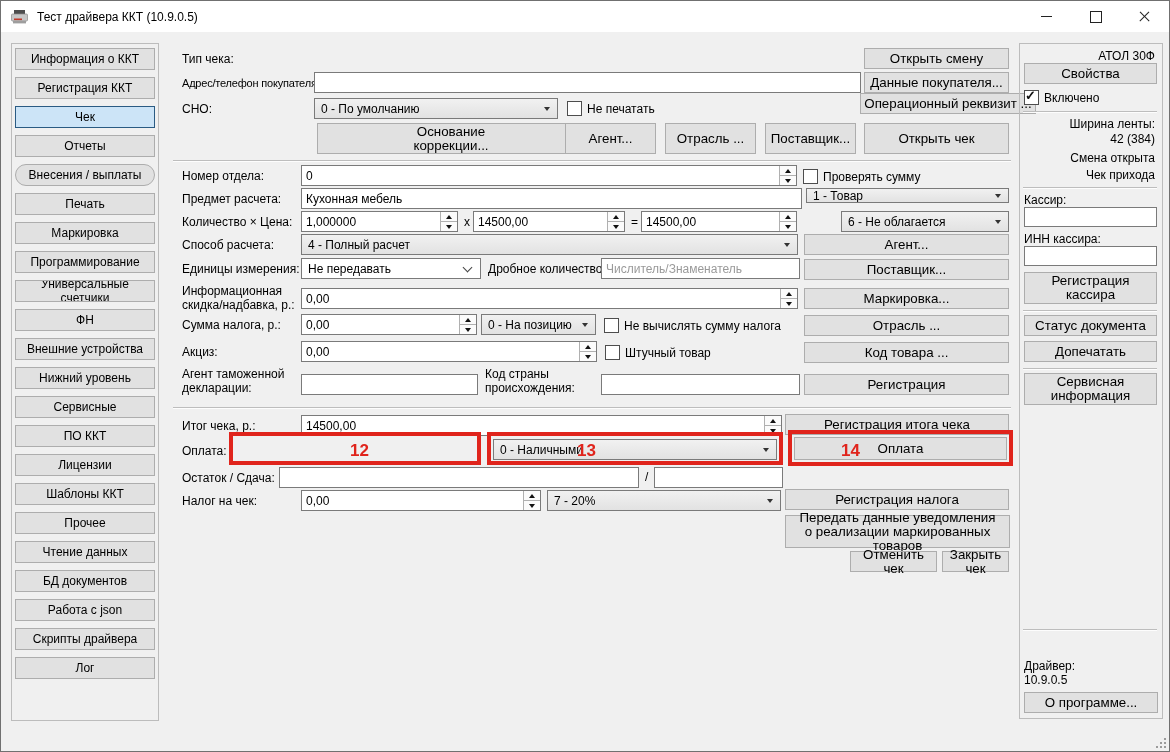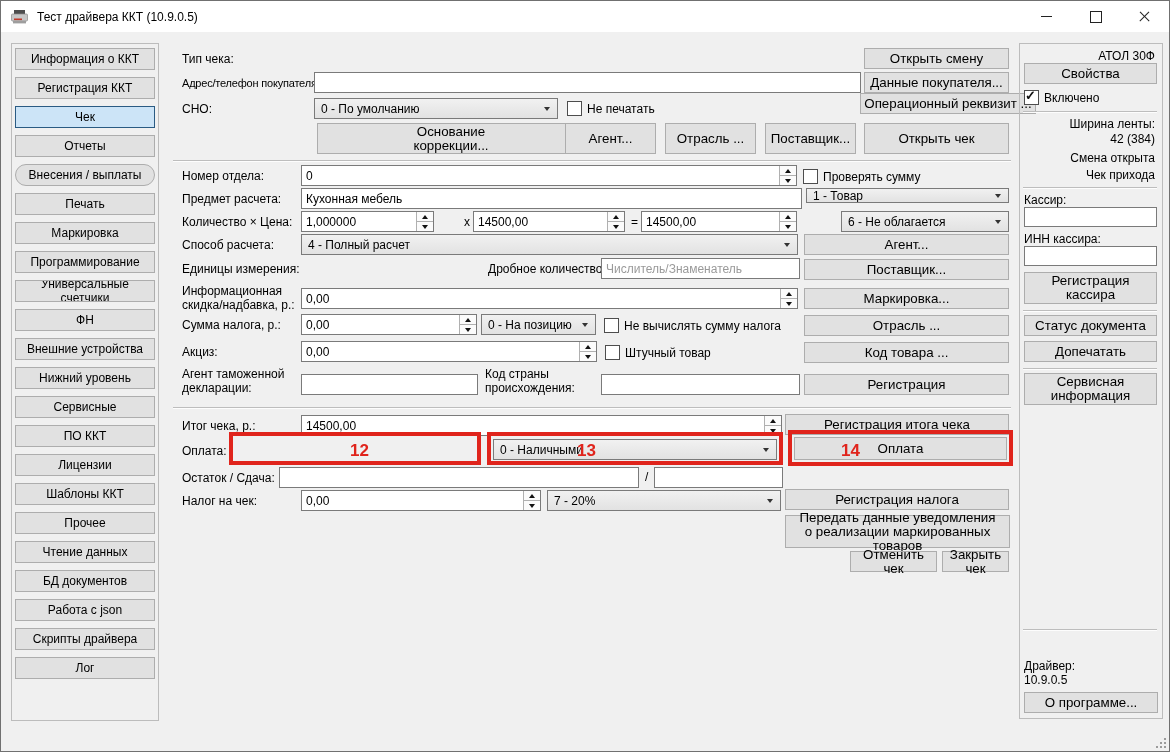--- a/index.html
+++ b/index.html
@@ -142,21 +142,21 @@
   </div>
 
   <div class="abs lbl" style="left:181px;top:191px;">Предмет расчета:</div>
   <input class="abs tinput" style="left: 300px; top: 187px; width: 501px; height: 21px;" value="Кухонная мебель">
   <div class="abs combo" style="left:805px;top:187px;width:203px;height:15px;">
     <span class="ctext">1 - Товар</span>
     <span class="carrow"></span>
   </div>
 
   <div class="abs lbl" style="left:181px;top:214px;">Количество × Цена:</div>
-  <div class="abs spin" style="left:300px;top:210px;width:133px;height:21px;">
+  <div class="abs spin" style="left:300px;top:210px;width:157px;height:21px;">
     <input value="1,000000" style="">
     <span class="sbtns">
         <span class="sb up"></span>
         <span class="sb dn"></span>
       </span>
   </div>
   <div class="abs lbl" style="left:463px;top:214px;">x</div>
   <div class="abs spin" style="left:472px;top:210px;width:152px;height:21px;">
     <input value="14500,00" style="">
     <span class="sbtns">
@@ -178,20 +178,24 @@
   </div>
 
   <div class="abs lbl" style="left:181px;top:237px;">Способ расчета:</div>
   <div class="abs combo" style="left:300px;top:233px;width:497px;height:21px;">
     <span class="ctext">4 - Полный расчет</span>
     <span class="carrow"></span>
   </div>
   <button class="abs btn" style="left:803px;top:233px;width:205px;height:21px;">Агент...</button>
 
   <div class="abs lbl" style="left:181px;top:261px;">Единицы измерения:</div>
+  <div class="abs combo lite" style="left:300px;top:257px;width:180px;height:21px;">
+    <span class="ctext">Не передавать</span>
+    <span class="chev"></span>
+  </div>
   <div class="abs lbl" style="left:487px;top:261px;">Дробное количество:</div>
   <input class="abs tinput" style="left: 600px; top: 257px; width: 199px; height: 21px;" placeholder="Числитель/Знаменатель">
   <button class="abs btn" style="left:803px;top:258px;width:205px;height:21px;">Поставщик...</button>
 
   <div class="abs lbl2" style="left:181px;top:283px;width:118px;">Информационная скидка/надбавка, р.:</div>
   <div class="abs spin" style="left:300px;top:287px;width:497px;height:21px;">
     <input value="0,00" style="">
     <span class="sbtns">
         <span class="sb up"></span>
         <span class="sb dn"></span>

